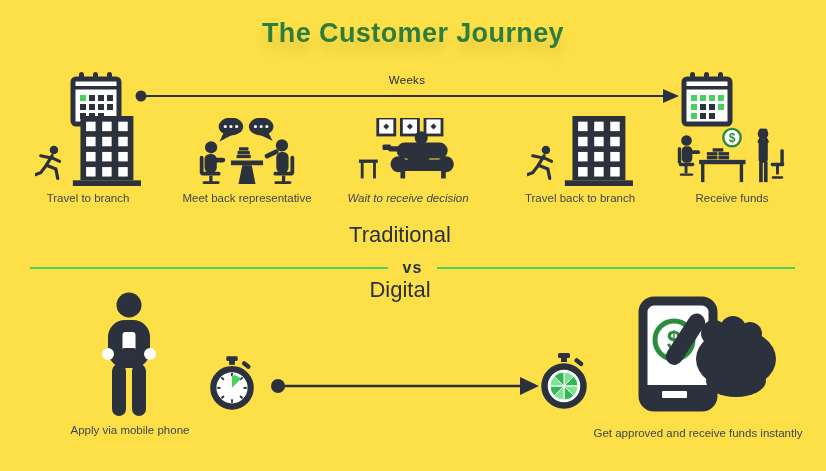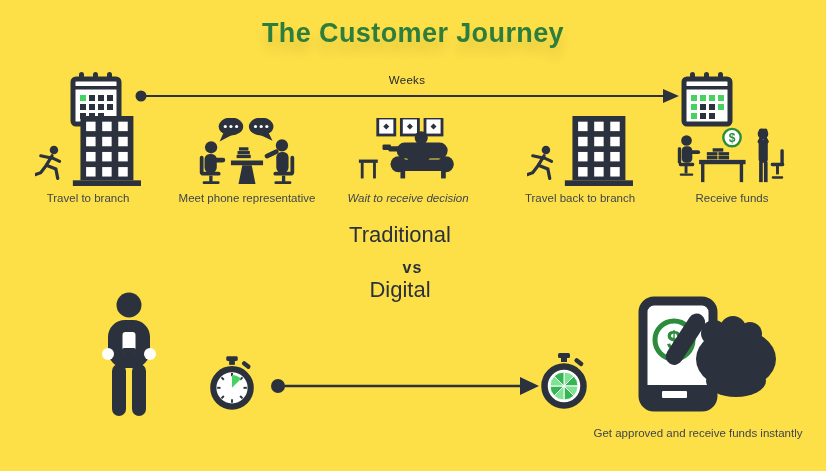--- a/index.html
+++ b/index.html
@@ -21,21 +21,21 @@
     letter-spacing:.4px;text-shadow:0 10px 12px rgba(0,0,0,.12);
   }
   .tl-label{text-align:center;font-size:11.5px;color:#23282f;letter-spacing:.3px;}
   .step{
     display:flex;flex-direction:column;align-items:center;justify-content:flex-end;
     height:90px;top:114px;
   }
   .icon-box{flex:1;display:flex;align-items:flex-end;justify-content:center;}
   .step-label{margin-top:6px;font-size:11.5px;color:var(--label);white-space:nowrap;}
   .big-label{left:0;right:26px;text-align:center;font-size:22px;color:#2b313c;}
-  .vs-row{left:30px;right:31px;top:259px;display:flex;align-items:center;height:18px;flex-direction:column;}
+  .vs-row{left:30px;right:31px;top:259px;display:flex;align-items:center;height:18px;}
   .vs-line{flex:1;height:2px;background:var(--bright);}
   .vs-text{margin:0 15px;font-weight:bold;font-size:16px;color:#2b313c;letter-spacing:1px;}
   .small-label{font-size:11.5px;color:var(--label);text-align:center;white-space:nowrap;}
   svg{display:block;}
   svg .d{fill:var(--dark);}
   svg .stroke-d{stroke:var(--dark);fill:none;stroke-linecap:round;}
 </style>
 </head>
 <body>
 
@@ -150,21 +150,21 @@
         <rect class="d" x="53.5" y="31" width="10" height="3.5"></rect>
         <circle class="d" cx="99" cy="29" r="6.5"></circle>
         <rect class="d" x="93" y="36" width="13" height="22" rx="5.5"></rect>
         <rect class="d" x="80" y="32" width="16" height="5" rx="2.5" transform="rotate(-25 96 36)"></rect>
         <rect class="d" x="108" y="40" width="4" height="20" rx="2"></rect>
         <rect class="d" x="90" y="57" width="21" height="4" rx="2"></rect>
         <rect class="d" x="99" y="61" width="3.5" height="7"></rect>
         <rect class="d" x="91" y="67" width="18" height="3" rx="1.5"></rect>
       </svg>
     </div>
-    <div class="step-label">Meet phone representative</div>
+    <div class="step-label">Meet back representative</div>
   </div>
 
   <div class="abs step" style="left:326px;width:164px;font-style:italic;">
     <div class="icon-box">
       <svg width="104" height="68" viewBox="0 0 104 72">
         <rect x="20" y="0" width="18" height="18" fill="#fff" stroke="#2c323d" stroke-width="3"></rect>
         <rect class="d" x="26.75" y="6.75" width="4.5" height="4.5" transform="rotate(45 29 9)"></rect>
         <rect x="45" y="0" width="18" height="18" fill="#fff" stroke="#2c323d" stroke-width="3"></rect>
         <rect class="d" x="51.75" y="6.75" width="4.5" height="4.5" transform="rotate(45 54 9)"></rect>
         <rect x="70" y="0" width="18" height="18" fill="#fff" stroke="#2c323d" stroke-width="3"></rect>
@@ -266,20 +266,21 @@
       <circle class="d" cx="33" cy="13" r="12.5"></circle>
       <rect class="d" x="12" y="28" width="42" height="48" rx="17"></rect>
       <circle cx="12" cy="62" r="6" fill="#fff"></circle>
       <circle cx="54" cy="62" r="6" fill="#fff"></circle>
       <rect x="26.5" y="40" width="13" height="22" rx="3" fill="#fff"></rect>
       <rect class="d" x="26" y="56" width="14" height="6" rx="2"></rect>
       <rect class="d" x="16" y="72" width="14" height="52" rx="7"></rect>
       <rect class="d" x="36" y="72" width="14" height="52" rx="7"></rect>
     </svg>
   </div>
+  <div class="abs small-label" style="left:18px;top:424px;width:224px;">Apply via mobile phone</div>
 
   <div class="abs" style="left:209px;top:356px;">
     <svg width="46" height="56" viewBox="0 0 48 58">
       <rect class="d" x="18" y="0" width="12" height="5" rx="1.5"></rect>
       <rect class="d" x="21" y="4" width="6" height="5"></rect>
       <rect class="d" x="34" y="7" width="10" height="4.5" rx="2" transform="rotate(38 39 9)"></rect>
       <circle cx="24" cy="33" r="19.5" fill="#fff" stroke="#2c323d" stroke-width="6.5"></circle>
       <g stroke="#2c323d" stroke-width="2">
         <line x1="24" y1="17.5" x2="24" y2="21"></line>
         <line x1="24" y1="17.5" x2="24" y2="21" transform="rotate(45 24 33)"></line>

